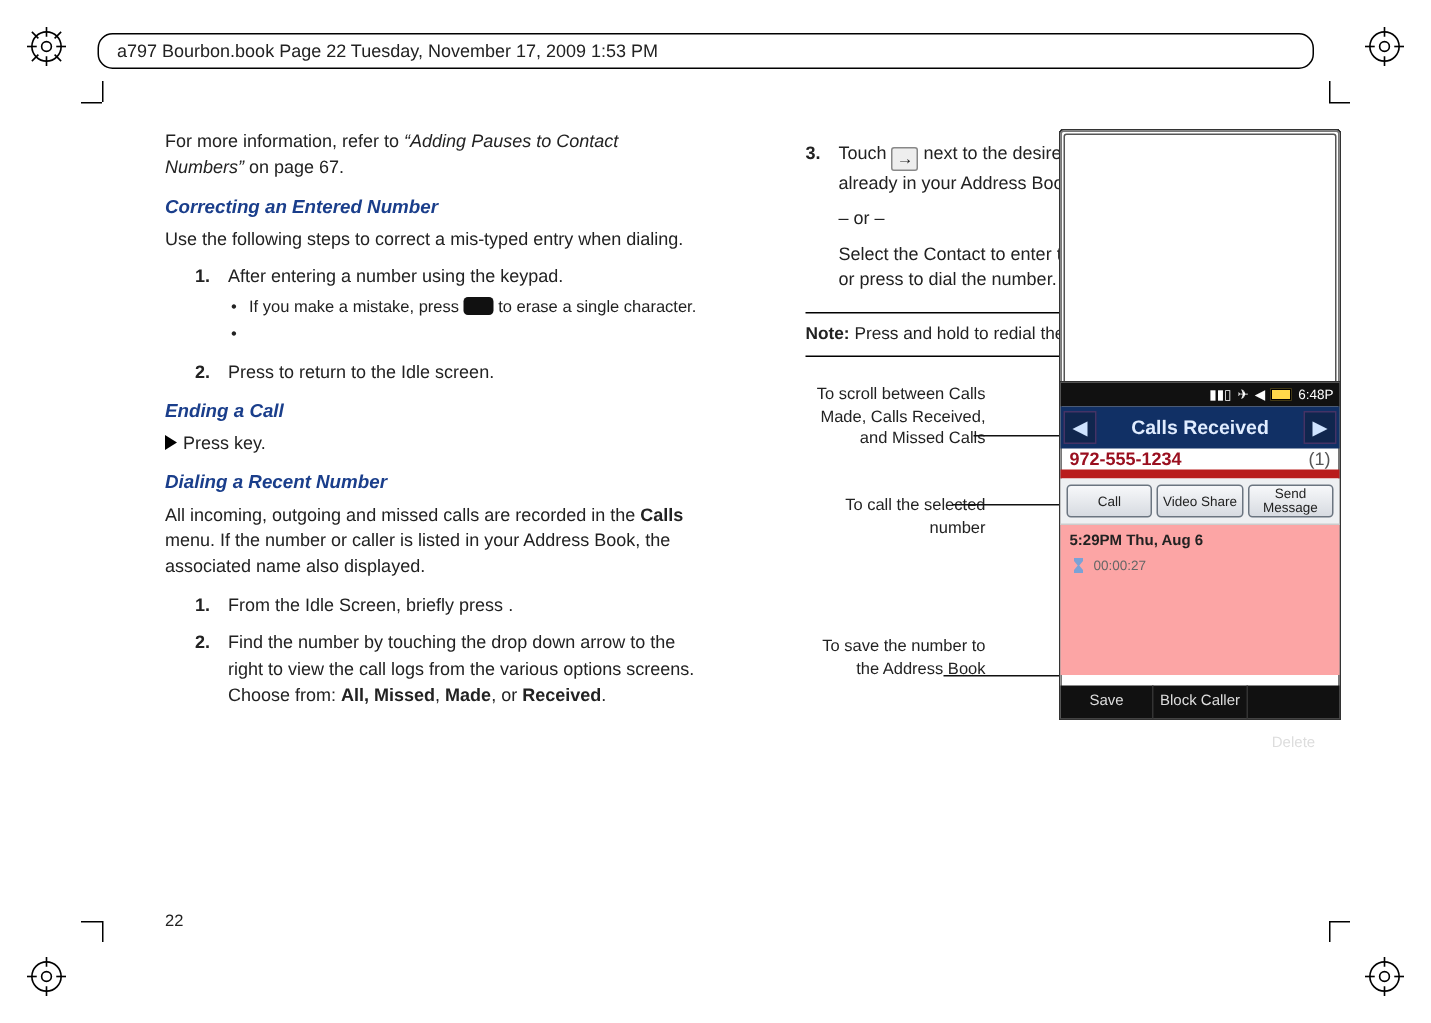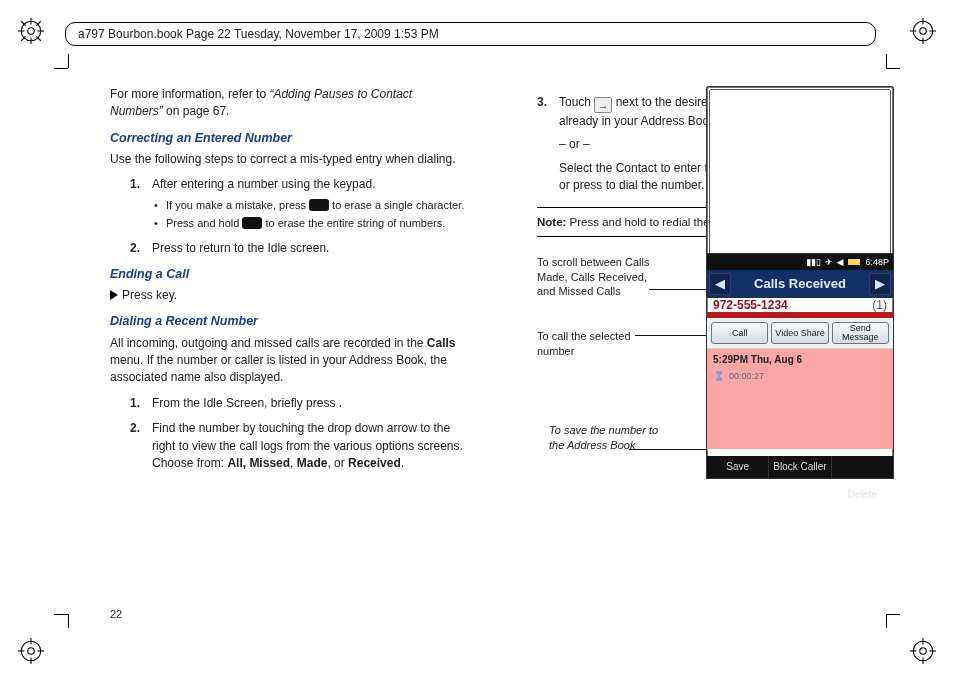--- a/index.html
+++ b/index.html
@@ -36,21 +36,21 @@
   ol.num > li .t { flex: 1; }
   ul.bul { list-style: none; margin: 4px 0 4px 44px; font-size: 11px; }
   ul.bul li { display: flex; margin: 2px 0; }
   ul.bul li .dot { width: 12px; flex: none; }
   .keyicon { display: inline-block; width: 20px; height: 12px; background: #111; border-radius: 3px; vertical-align: -2px; position: relative; }
   .keyicon.phone::after { content:""; position:absolute; inset:2px; border:1px solid #555; border-radius:2px; }
   .arrowbox { display:inline-block; width:18px; height:16px; border:1px solid #888; border-radius:2px; background:#eee; vertical-align:-3px; text-align:center; font-size:11px; line-height:14px; }
   .tri { display:inline-block; width:0; height:0; border-top:5px solid transparent; border-bottom:5px solid transparent; border-left:8px solid #000; vertical-align:-1px; margin-right:4px; }
   .notebox { border-top: 1px solid #000; border-bottom: 1px solid #000; padding: 6px 0; margin: 12px 0 16px 0; font-size: 11.5px; }
   .callouts { position: relative; height: 260px; }
-  .callout { position: absolute; font-size: 11px; line-height: 1.3; width: 120px; text-align: left; }
+  .callout { position: absolute; font-size: 11px; line-height: 1.3; width: 120px; text-align: right; }
   .callout-line { position:absolute; height:1px; background:#111; }
   .phone { position:absolute; right:0; top:0; width:188px; height:226px; border:1px solid #333; background:#fff; box-shadow:0 0 0 1px #777 inset; }
   .ph-status { height:16px; background:#111; color:#fff; font-size:9px; display:flex; justify-content:flex-end; align-items:center; padding:0 4px; gap:4px; }
   .ph-status .sig { color:#fff; }
   .ph-status .bat { width:14px; height:8px; background:#ffd84a; border:1px solid #000; }
   .ph-title { display:flex; align-items:center; height:28px; background:#113065; }
   .ph-title .navbtn { width:22px; height:22px; margin:0 2px; background:#10264e; border:1px solid #436; display:flex; align-items:center; justify-content:center; color:#cfe3ff; font-size:13px; }
   .ph-title .ttl { flex:1; text-align:center; color:#e0ecff; font-size:13px; font-weight:bold; }
   .ph-num { height:20px; display:flex; justify-content:space-between; align-items:center; padding:0 6px; color:#9a1020; font-weight:bold; font-size:12px; border-bottom:6px solid #b91c1c; }
   .ph-num .cnt { color:#555; font-weight:normal; }
@@ -143,21 +143,20 @@
             <span class="t">After entering a number using the keypad.</span>
           </li>
       </ol>
       <ul class="bul">
         <li>
             <span class="dot">•</span>
             <span><span>If you make a mistake, press </span><span class="keyicon"></span><span> to erase a single character.</span></span>
           </li>
         <li>
             <span class="dot">•</span>
-            <span><span>Press and hold </span><span class="keyicon"></span><span> to erase the entire string of numbers.</span></span>
           </li>
       </ul>
       <ol class="num">
         <li>
             <span class="n">2.</span>
             <span class="t"><span>Press </span><span class="keyicon phone"></span><span> to return to the Idle screen.</span></span>
           </li>
       </ol>
 
       <div class="h3">Ending a Call</div>
@@ -193,21 +192,21 @@
 
       <div class="notebox">
         <b>Note:</b><span> Press and hold </span><span class="keyicon phone"></span><span> to redial the last number.</span>
       </div>
 
       <div class="callouts">
         <div class="callout" style="top:2px; left:0;">To scroll between Calls Made, Calls Received, and Missed Calls</div>
         <div class="callout-line" style="top:36px; left:112px; width:80px;"></div>
         <div class="callout" style="top:76px; left:0;">To call the selected number</div>
         <div class="callout-line" style="top:82px; left:98px; width:94px;"></div>
-        <div class="callout" style="top:170px; left:12px;font-style:italic;">To save the number to the Address Book</div>
+        <div class="callout" style="top:170px; left:0;">To save the number to the Address Book</div>
         <div class="callout-line" style="top:196px; left:92px; width:100px;"></div>
 
         <div class="phone">
           <div class="ph-status">
             <span class="sig">▮▮▯</span>
             <span>✈</span>
             <span>◀</span>
             <span class="bat"></span>
             <span>6:48P</span>
           </div>

